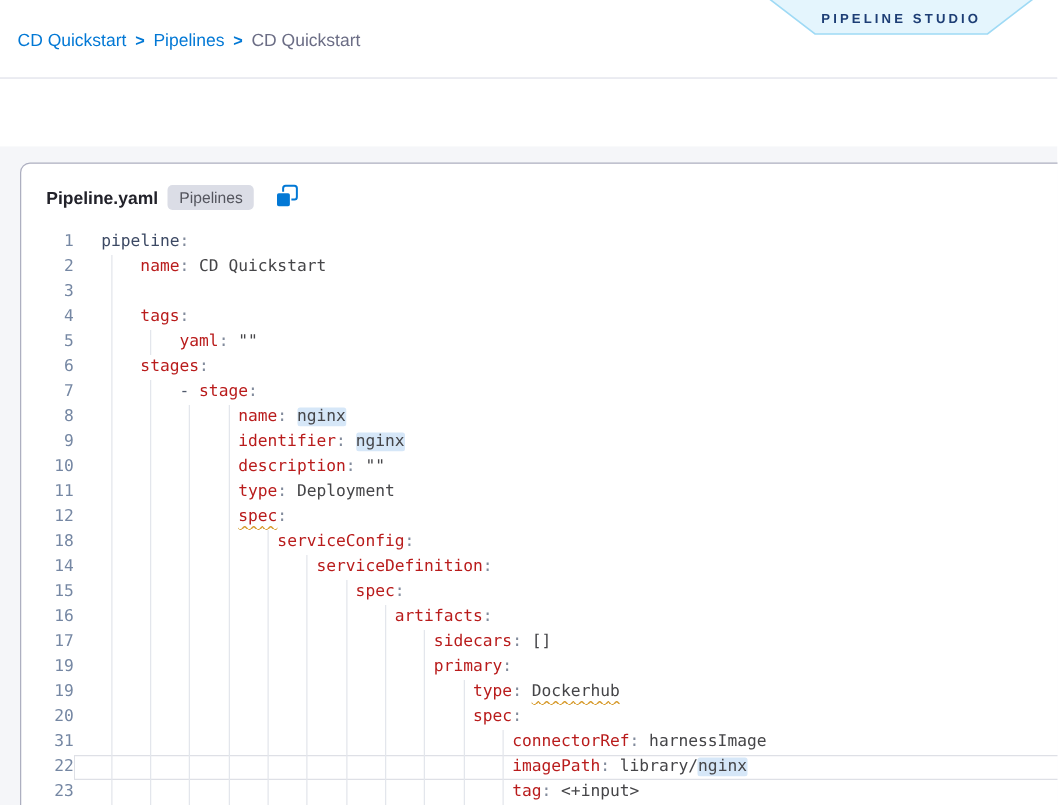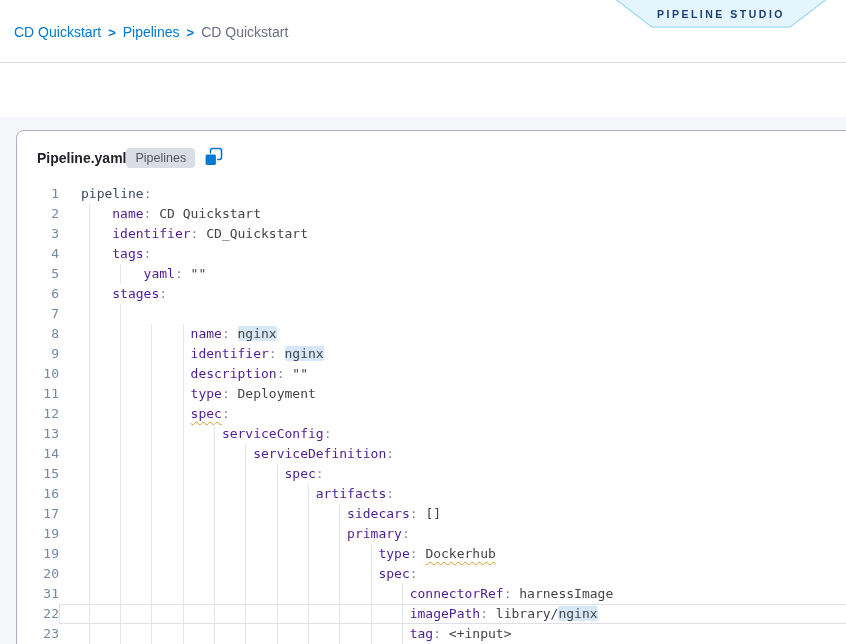--- a/index.html
+++ b/index.html
@@ -32,34 +32,34 @@
   .toggle { position:absolute; left:647px; top:81px; height:20px; display:flex; align-items:stretch;
             border:1px solid #9EA0AB; border-radius:11px; background:#fff; }
   .toggle-visual { border:none; background:transparent; font-family:inherit; font-size:10px; font-weight:700;
                    letter-spacing:1px; color:#2F3040; padding:0 13px; border-radius:11px; cursor:pointer; }
   .toggle-yaml { border:none; background:#22222A; color:#fff; font-family:inherit; font-size:10px; font-weight:700;
                  letter-spacing:1px; padding:0 15px; border-radius:11px; margin:-1px; cursor:pointer; }
 
   
   .card { position:absolute; left:16px; top:130px; right:-2px; bottom:-2px; background:#fff;
           border:1px solid #ADAFC0; border-radius:8px 0 0 0; overflow:hidden; }
-  .card-header { height:53px; display:flex; align-items:center; padding-left:20px; gap:0; }
+  .card-header { height:53px; display:flex; align-items:center; padding-left:20px; gap:8px; }
   .filename { font-size:14px; font-weight:700; color:#22222A; }
   .pipelines-badge { background:#DBDDE6; color:#54555E; font-size:12.5px; padding:3px 9px; border-radius:4px; }
   .copy-btn { background:none; border:none; cursor:pointer; padding:0; margin-left:8px; display:flex; }
 
   
   .editor { font-family:"DejaVu Sans Mono", monospace; font-size:13px; }
   .line { display:flex; height:20px; line-height:20px; }
   .gutter { width:42px; text-align:right; color:#7587A3; flex:none; font-size:13px; }
   .code { flex:1; position:relative; padding-left:22px; white-space:pre; }
   .line.current .code { box-shadow: inset 0 1px 0 #DEE0E6, inset 0 -1px 0 #DEE0E6, inset 1px 0 0 #DEE0E6; }
   .guide { position:absolute; top:0; bottom:0; width:1px; background:#E3E6EC; }
   .txt { display:inline-block; }
-  .key  { color:#4c1d95; }
+  .key  { color:#b91c1c; }
   .keyd { color:#3C4964; }
   .pun  { color:#828B9C; }
   .val  { color:#454548; }
   .dash { color:#50596B; }
   .hl   { color:#454548; background:#D6E7F8; border-radius:2px; }
   .war  { text-decoration:underline; text-decoration-style:wavy; text-decoration-color:#D79B2D;
           text-decoration-thickness:1px; text-underline-offset:3px; }
 </style>
 </head>
 <body>
@@ -130,37 +130,37 @@
           <div class="line">
             <div class="gutter">1</div>
             <div class="code"><span class="txt" style="padding-left: 0ch; text-align: center;"><span class="keyd">pipeline</span><span class="pun">:</span></span></div>
           </div>
           <div class="line">
             <div class="gutter">2</div>
             <div class="code"><span class="guide" style="left: calc(1ch + 22px);"></span><span class="txt" style="padding-left: 4ch;"><span class="key">name</span><span class="pun">: </span><span class="val">CD Quickstart</span></span></div>
           </div>
           <div class="line">
             <div class="gutter">3</div>
-            <div class="code"><span class="guide" style="left: calc(1ch + 22px);"></span><span class="txt" style="padding-left: 4ch;"><span class="key">identifier</span><span class="pun">: </span><span class="val">CD_Quickstart</span></span></div>
+            <div class="code"><span class="guide" style="left: calc(1ch + 22px);"></span></div>
           </div>
           <div class="line">
             <div class="gutter">4</div>
             <div class="code"><span class="guide" style="left: calc(1ch + 22px);"></span><span class="txt" style="padding-left: 4ch;"><span class="key">tags</span><span class="pun">:</span></span></div>
           </div>
           <div class="line">
             <div class="gutter">5</div>
             <div class="code"><span class="guide" style="left: calc(1ch + 22px);"></span><span class="guide" style="left: calc(5ch + 22px);"></span><span class="txt" style="padding-left: 8ch;"><span class="key">yaml</span><span class="pun">: </span><span class="val">""</span></span></div>
           </div>
           <div class="line">
             <div class="gutter">6</div>
             <div class="code"><span class="guide" style="left: calc(1ch + 22px);"></span><span class="txt" style="padding-left: 4ch;"><span class="key">stages</span><span class="pun">:</span></span></div>
           </div>
           <div class="line">
             <div class="gutter">7</div>
-            <div class="code"><span class="guide" style="left: calc(1ch + 22px);"></span><span class="guide" style="left: calc(5ch + 22px);"></span></div>
+            <div class="code"><span class="guide" style="left: calc(1ch + 22px);"></span><span class="guide" style="left: calc(5ch + 22px);"></span><span class="txt" style="padding-left: 8ch;"><span class="dash">- </span><span class="key">stage</span><span class="pun">:</span></span></div>
           </div>
           <div class="line">
             <div class="gutter">8</div>
             <div class="code"><span class="guide" style="left: calc(1ch + 22px);"></span><span class="guide" style="left: calc(5ch + 22px);"></span><span class="guide" style="left: calc(9ch + 22px);"></span><span class="guide" style="left: calc(13ch + 22px);"></span><span class="txt" style="padding-left: 14ch;"><span class="key">name</span><span class="pun">: </span><span class="hl">nginx</span></span></div>
           </div>
           <div class="line">
             <div class="gutter">9</div>
             <div class="code"><span class="guide" style="left: calc(1ch + 22px);"></span><span class="guide" style="left: calc(5ch + 22px);"></span><span class="guide" style="left: calc(9ch + 22px);"></span><span class="guide" style="left: calc(13ch + 22px);"></span><span class="txt" style="padding-left: 14ch;"><span class="key">identifier</span><span class="pun">: </span><span class="hl">nginx</span></span></div>
           </div>
           <div class="line">
@@ -169,21 +169,21 @@
           </div>
           <div class="line">
             <div class="gutter">11</div>
             <div class="code"><span class="guide" style="left: calc(1ch + 22px);"></span><span class="guide" style="left: calc(5ch + 22px);"></span><span class="guide" style="left: calc(9ch + 22px);"></span><span class="guide" style="left: calc(13ch + 22px);"></span><span class="txt" style="padding-left: 14ch;"><span class="key">type</span><span class="pun">: </span><span class="val">Deployment</span></span></div>
           </div>
           <div class="line">
             <div class="gutter">12</div>
             <div class="code"><span class="guide" style="left: calc(1ch + 22px);"></span><span class="guide" style="left: calc(5ch + 22px);"></span><span class="guide" style="left: calc(9ch + 22px);"></span><span class="guide" style="left: calc(13ch + 22px);"></span><span class="txt" style="padding-left: 14ch;"><span class="key war">spec</span><span class="pun">:</span></span></div>
           </div>
           <div class="line">
-            <div class="gutter">13</div>
+            <div class="gutter">18</div>
             <div class="code"><span class="guide" style="left: calc(1ch + 22px);"></span><span class="guide" style="left: calc(5ch + 22px);"></span><span class="guide" style="left: calc(9ch + 22px);"></span><span class="guide" style="left: calc(13ch + 22px);"></span><span class="guide" style="left: calc(17ch + 22px);"></span><span class="txt" style="padding-left: 18ch;"><span class="key">serviceConfig</span><span class="pun">:</span></span></div>
           </div>
           <div class="line">
             <div class="gutter">14</div>
             <div class="code"><span class="guide" style="left: calc(1ch + 22px);"></span><span class="guide" style="left: calc(5ch + 22px);"></span><span class="guide" style="left: calc(9ch + 22px);"></span><span class="guide" style="left: calc(13ch + 22px);"></span><span class="guide" style="left: calc(17ch + 22px);"></span><span class="guide" style="left: calc(21ch + 22px);"></span><span class="txt" style="padding-left: 22ch;"><span class="key">serviceDefinition</span><span class="pun">:</span></span></div>
           </div>
           <div class="line">
             <div class="gutter">15</div>
             <div class="code"><span class="guide" style="left: calc(1ch + 22px);"></span><span class="guide" style="left: calc(5ch + 22px);"></span><span class="guide" style="left: calc(9ch + 22px);"></span><span class="guide" style="left: calc(13ch + 22px);"></span><span class="guide" style="left: calc(17ch + 22px);"></span><span class="guide" style="left: calc(21ch + 22px);"></span><span class="guide" style="left: calc(25ch + 22px);"></span><span class="txt" style="padding-left: 26ch;"><span class="key">spec</span><span class="pun">:</span></span></div>
           </div>

